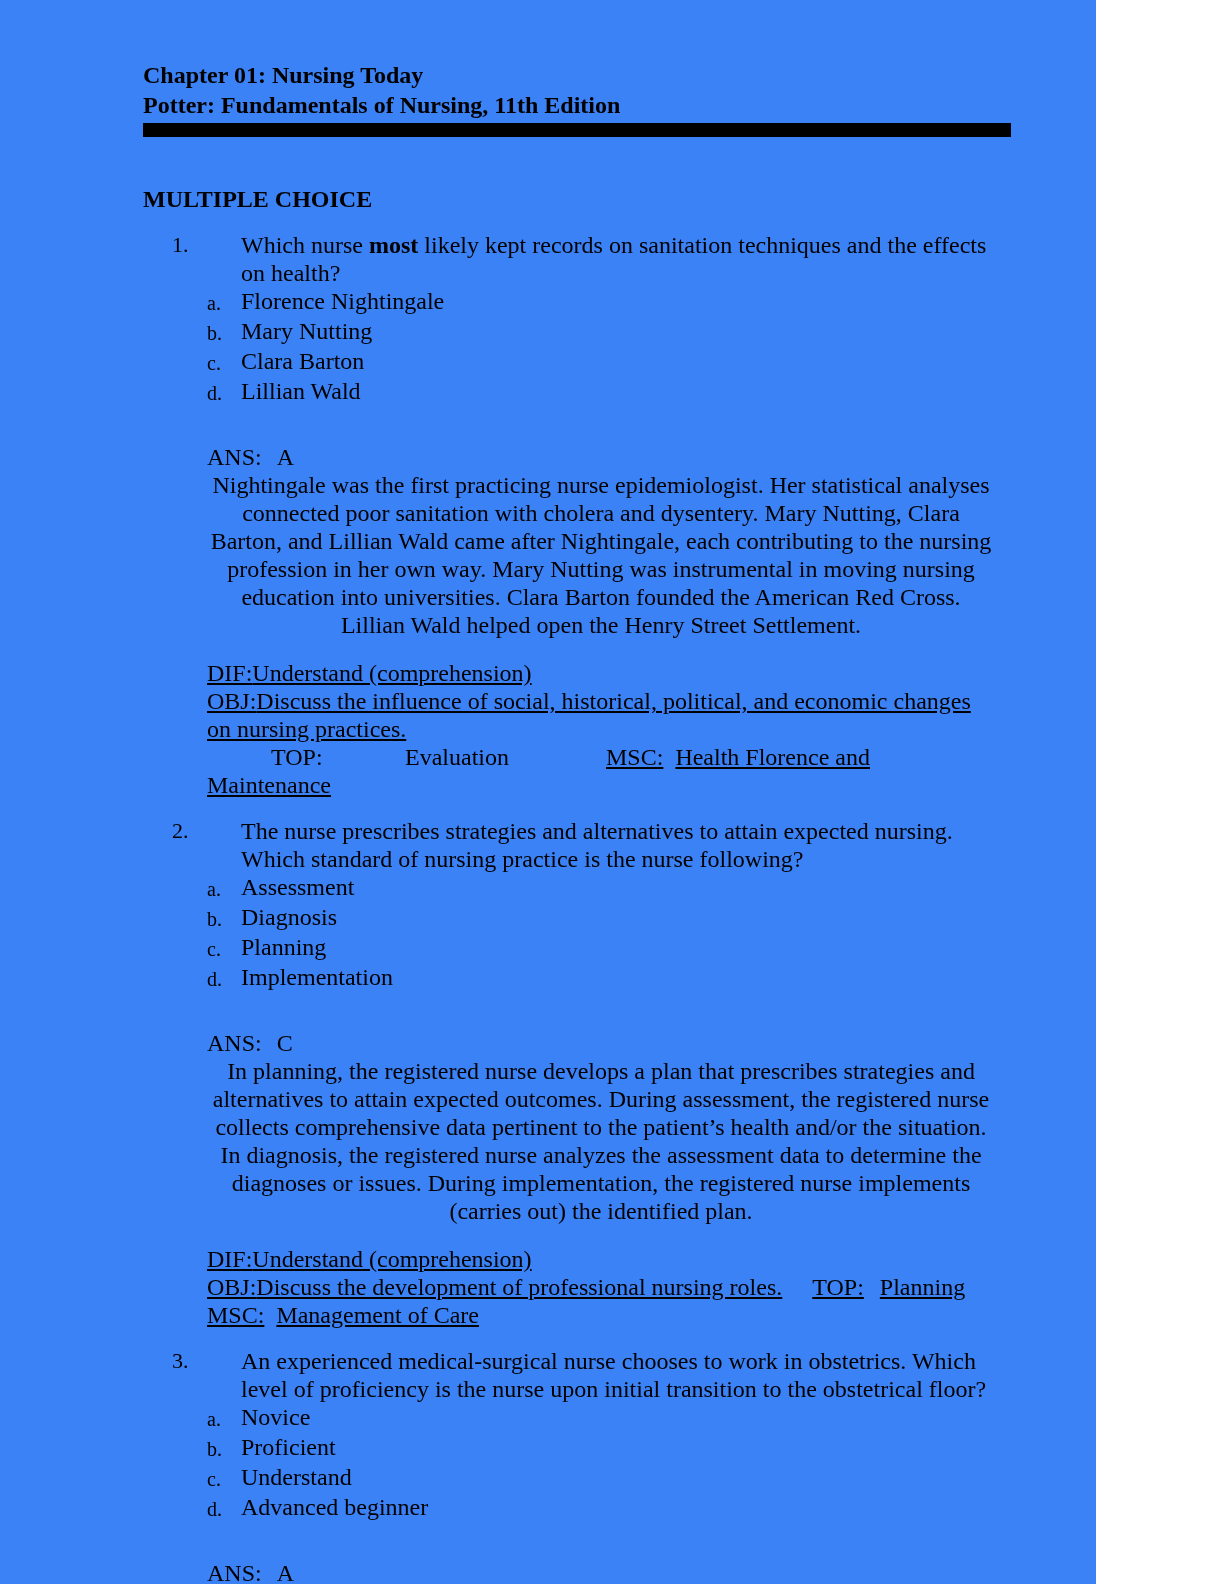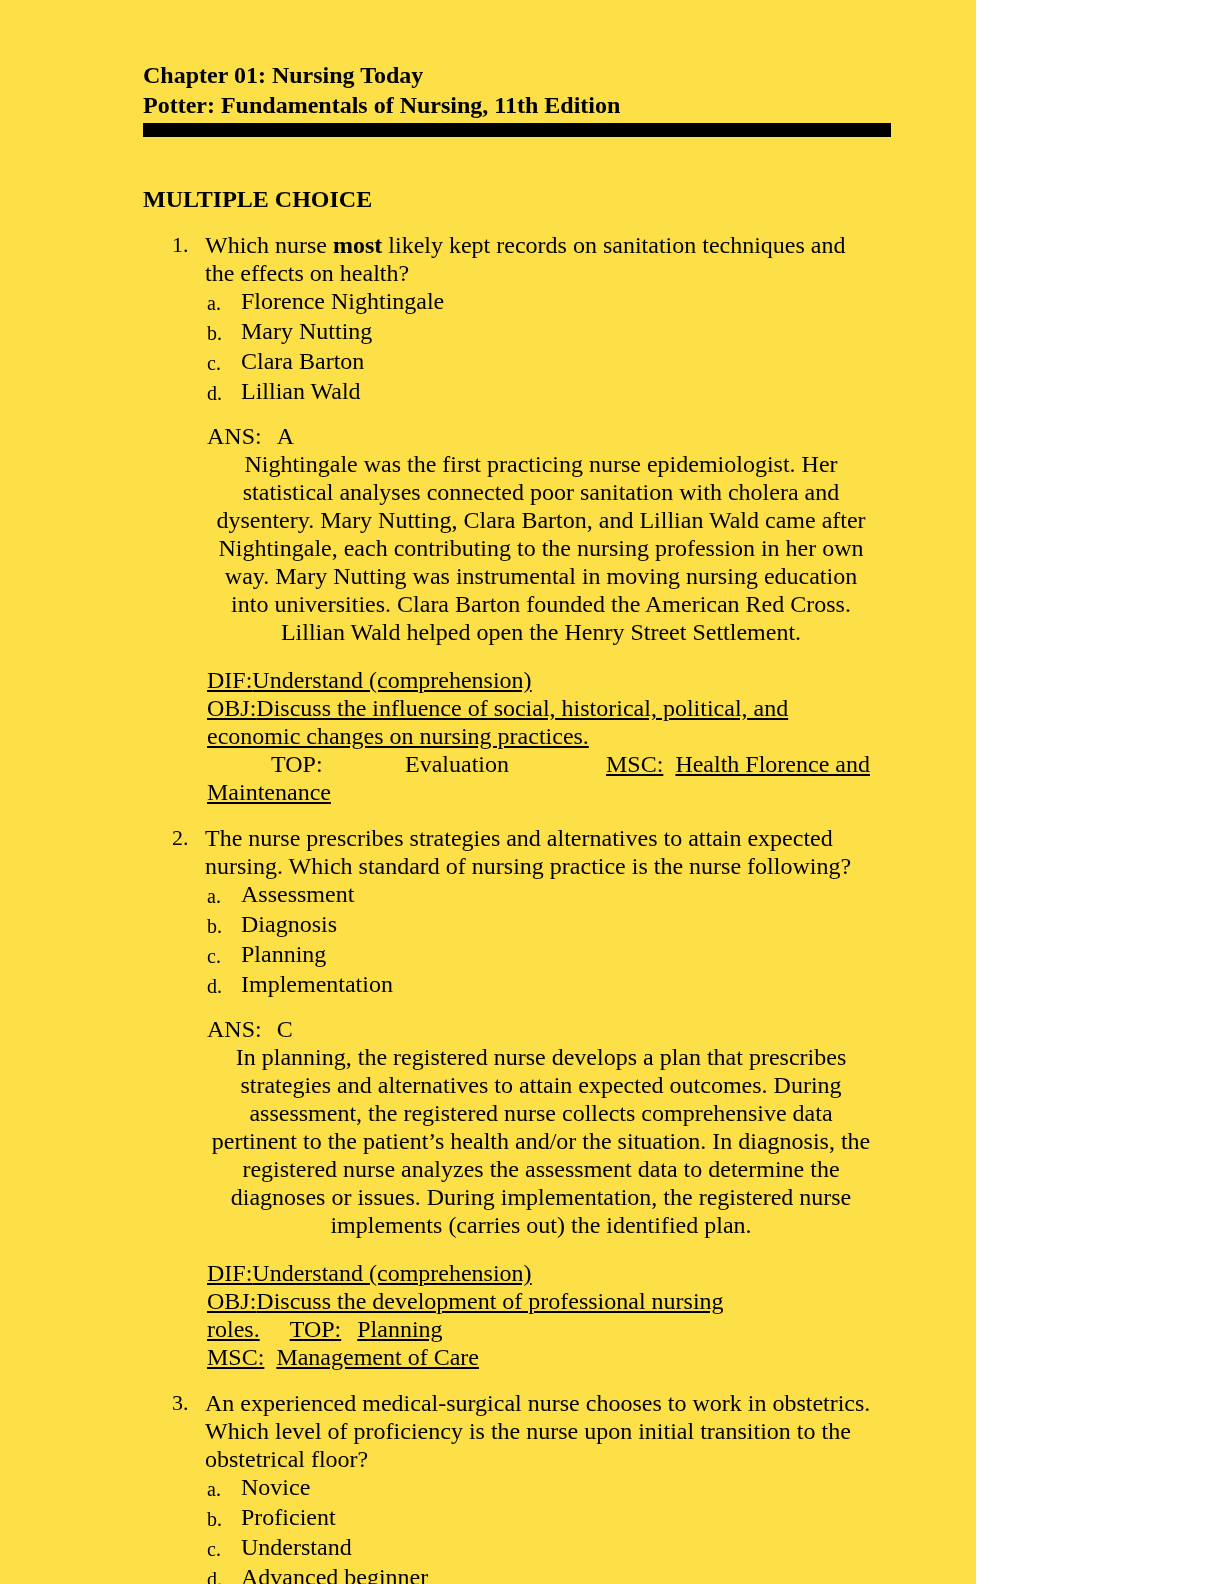--- a/index.html
+++ b/index.html
@@ -1,21 +1,21 @@
 <!DOCTYPE html>
 <html><head>
 <meta charset="utf-8">
 <style>
   * { margin: 0; padding: 0; box-sizing: border-box; }
   html, body { background: #ffffff; }
   .page {
     position: relative;
-    width: 976px;
+    width: 1096px;
     height: 1584px;
-    background: #fde047;
+    background: #3b82f6;
     color: #000000;
     font-family: "Liberation Serif", "DejaVu Serif", serif;
     font-size: 24px;
     line-height: 28px;
     overflow: hidden;
   }
   .content {
     padding: 60px 101px 0 143px; 
   }
   .doc-header {
@@ -34,32 +34,32 @@
     margin-top: 48px;
   }
   .question { margin-top: 18px; }
   .q-row { display: flex; }
   .q-num {
     margin-left: 29px;
     width: 33px;
     flex: 0 0 33px;
     font-size: 22px;
   }
-  .q-stem { flex: 1 1 auto; max-width: 904px; }
+  .q-stem { flex: 1 1 auto; max-width: 904px; margin-left: 36px; }
   .b { font-weight: bold; }
   .options { margin-top: 0; }
   .opt-row { display: flex; margin-left: 64px; }
   .opt-letter {
     width: 34px;
     flex: 0 0 34px;
     font-size: 20px;
     padding-top: 2px;
   }
   .opt-text { flex: 1 1 auto; }
-  .answer-block { margin-left: 64px; margin-top: 15px; max-width: 902px; }
+  .answer-block { margin-left: 64px; margin-top: 36px; max-width: 902px; }
   .ans-letter { margin-left: 15px; }
   .rationale { max-width: 902px; text-align: center; }
   .meta { margin-left: 64px; margin-top: 20px; max-width: 902px; text-decoration: underline; }
   .top-indent { display: inline-block; margin-left: 64px; width: 134px; }
   .top-value-q1 { display: inline-block; width: 201px; }
   .msc-value { margin-left: 12px; }
   .obj-top-label { margin-left: 30px; }
   .obj-top-value { margin-left: 16px; }
 </style>
 </head>

